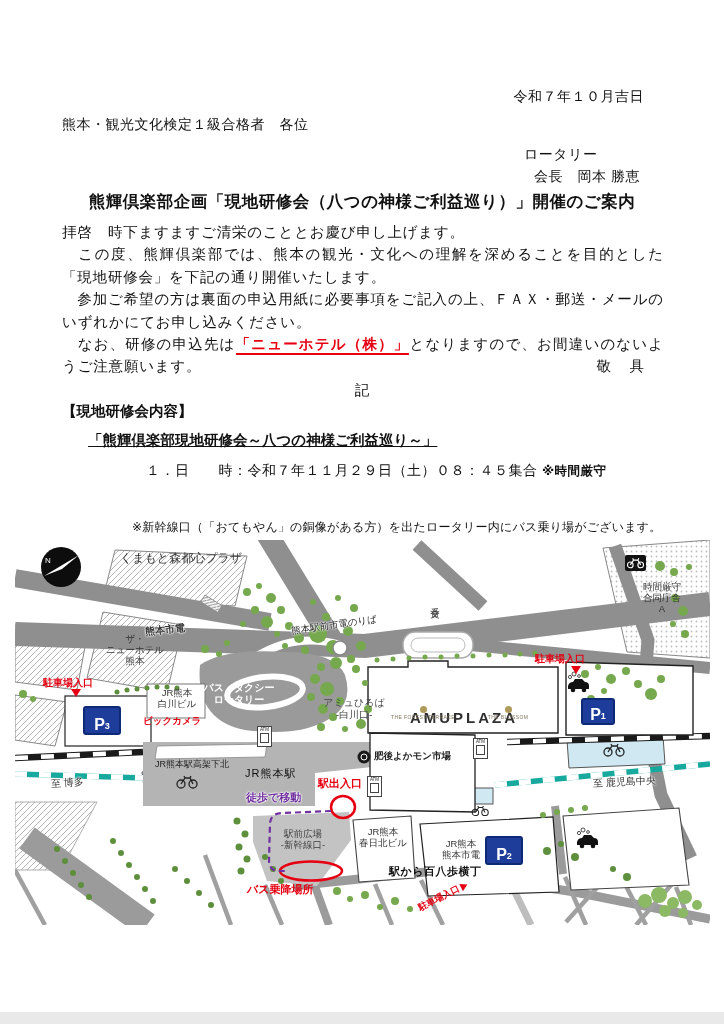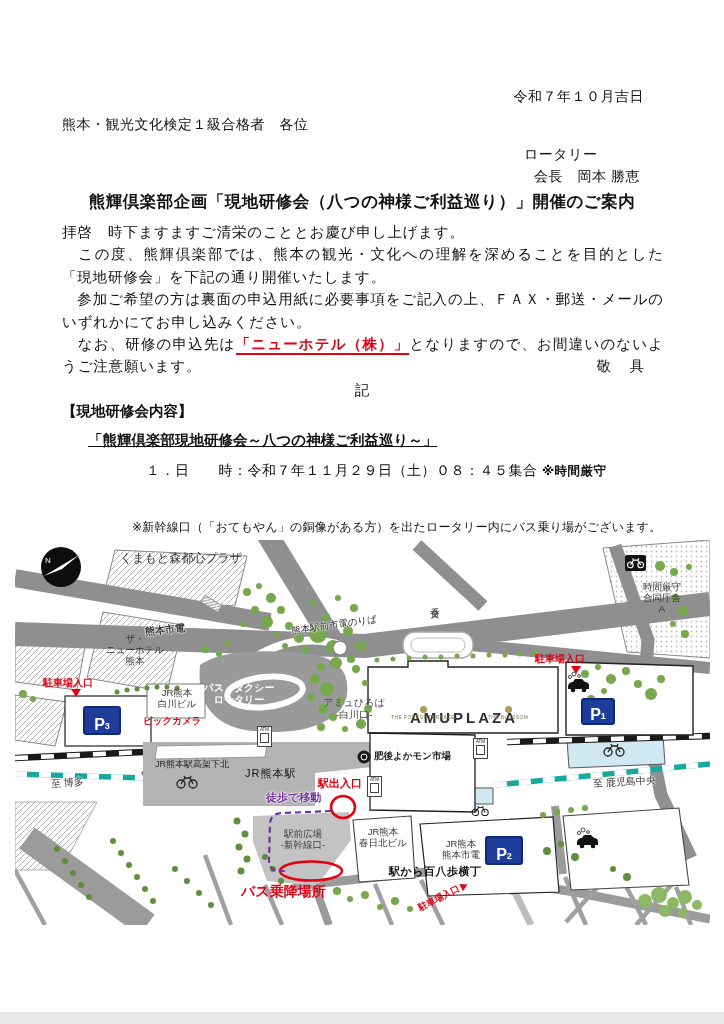--- a/index.html
+++ b/index.html
@@ -406,41 +406,41 @@
     </div>
 
     <div class="ml red" style="left:520px;top:113px;font-size:10px;">駐車場入口</div>
     <div class="abs tri-down" style="left:556px;top:126px;"></div>
 
     <div class="ml" style="left:140px;top:219px;font-size:9px;color:#222;">JR熊本駅高架下北</div>
     <div class="ml" style="left:230px;top:227px;font-size:11px;color:#111;letter-spacing:1px;">JR熊本駅</div>
     <div class="ml" style="left:359px;top:211px;font-weight:bold;color:#222;">肥後よかモン市場</div>
 
     <div class="ml red" style="left:303px;top:237px;font-size:11px;">駅出入口</div>
-    <div class="ml purple halo" style="left:231px;top:251px;font-size:11px;margin-left:20px;">徒歩で移動</div>
+    <div class="ml purple halo" style="left:231px;top:251px;font-size:11px;">徒歩で移動</div>
 
     <div class="ml halo" style="left:36px;top:237px;font-size:10px;transform:rotate(-4deg);">至 博多</div>
     <div class="ml halo" style="left:578px;top:236px;font-size:10px;transform:rotate(-3deg);">至 鹿児島中央</div>
 
     <div class="ml center" style="left:248px;top:289px;width:80px;color:#3d3d3d;">
       <div>駅前広場</div>
       <div>-新幹線口-</div>
     </div>
 
     <div class="ml center" style="left:338px;top:287px;width:60px;">
       <div>JR熊本</div>
       <div>春日北ビル</div>
     </div>
     <div class="ml center" style="left:418px;top:299px;width:56px;">
       <div>JR熊本</div>
       <div>熊本市電</div>
     </div>
 
     <div class="ml brush" style="left:374px;top:325px;">駅から百八歩横丁</div>
-    <div class="ml red" style="left:226px;top:343px;font-size:14px;">バス乗降場所</div>
+    <div class="ml red" style="left:232px;top:343px;font-size:11px;">バス乗降場所</div>
 
     <div class="abs pe-bottom" style="left:404px;top:362px;">
       <span class="red" style="font-size:9px;">駐車場入口</span>
       <span class="tri-right"></span>
     </div>
 
     <div class="atm" style="left:242px;top:186px;">
         <span>ATM</span>
         <div class="slot"></div>
       </div>

